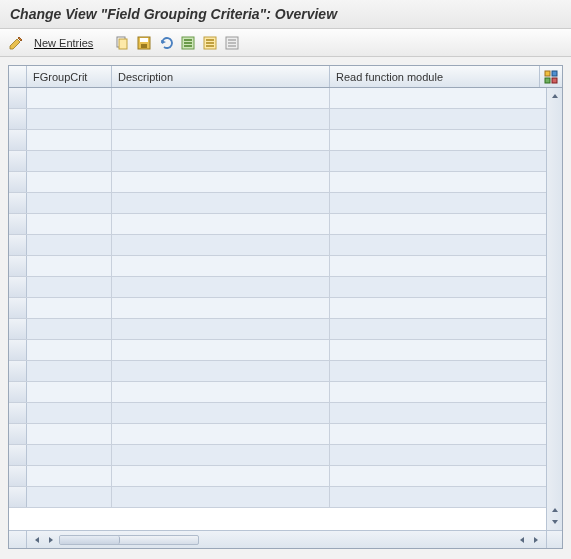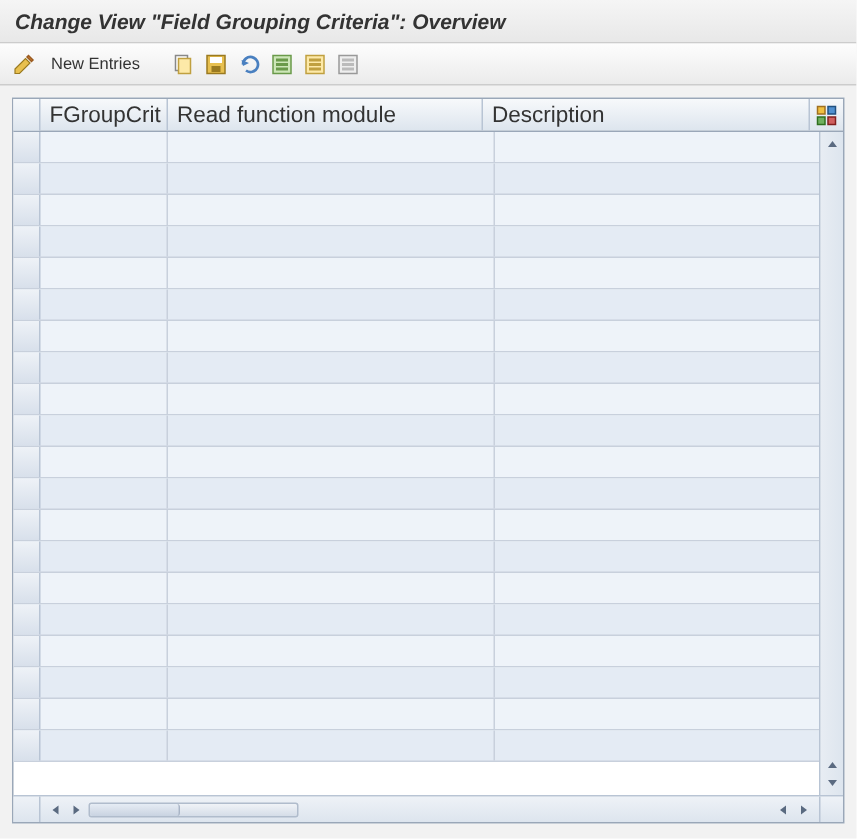--- a/index.html
+++ b/index.html
@@ -1,31 +1,31 @@
 <!DOCTYPE html>
 <html><head>
   <meta charset="utf-8">
   <style>
     * { box-sizing: border-box; margin: 0; padding: 0; }
     body { font-family: Arial, sans-serif; font-size: 11px; background: #f2f2f2; width: 571px; height: 559px; overflow: hidden; }
     
     .header { background: linear-gradient(to bottom, #f5f5f5, #e8e8e8); padding: 6px 10px; border-bottom: 1px solid #ccc; }
     .header h1 { font-size: 14px; font-weight: bold; font-style: italic; color: #333; }
     
-    .toolbar { background: linear-gradient(to bottom, #fdfdfd, #ebebeb); padding: 4px 8px; border-bottom: 1px solid #ccc; display: flex; align-items: center; gap: 6px; height: 28px; }
+    .toolbar { background: linear-gradient(to bottom, #fdfdfd, #ebebeb); padding: 4px 8px; border-bottom: 1px solid #ccc; display: flex; align-items: center; gap: 6px; height: 28px; text-decoration: underline; }
     .toolbar-icon { width: 16px; height: 16px; display: inline-flex; align-items: center; justify-content: center; cursor: pointer; }
     .toolbar-text { font-size: 11px; color: #333; padding: 0 4px; cursor: pointer; }
     .toolbar-sep { width: 1px; height: 16px; background: transparent; margin: 0 2px; }
     
     .content { padding: 8px; }
     
     .table-wrap { border: 1px solid #9aa7b8; background: #fff; position: relative; height: 484px; display: flex; flex-direction: column; }
     
     .table-header { display: flex; background: linear-gradient(to bottom, #f7f9fb, #dde5ee); border-bottom: 1px solid #9aa7b8; height: 22px; flex-shrink: 0; }
-    .th { padding: 4px 6px; font-size: 15px; color: #333; border-right: 1px solid #b8c4d4; display: flex; align-items: center; }
+    .th { padding: 4px 6px; font-size: 11px; color: #333; border-right: 1px solid #b8c4d4; display: flex; align-items: center; }
     .th-sel { width: 18px; border-right: 1px solid #b8c4d4; background: linear-gradient(to bottom, #f7f9fb, #dde5ee); }
     .th-fgc { width: 85px; }
     .th-desc { width: 218px; }
     .th-rfm { flex: 1; }
     .th-cfg { width: 22px; border-right: none; display:flex; align-items:center; justify-content:center; }
     
     .table-body-wrap { flex: 1; display: flex; overflow: hidden; }
     .table-body { flex: 1; overflow: hidden; }
     .row { display: flex; height: 21px; border-bottom: 1px solid #c8d0dc; }
     .row:nth-child(odd) { background: #eef3f9; }
@@ -110,22 +110,22 @@
       </svg>
   </span>
 </div>
 
 <div class="content">
   <div class="table-wrap">
 
     <div class="table-header">
       <div class="th-sel"></div>
       <div class="th th-fgc">FGroupCrit</div>
+      <div class="th th-desc">Description</div>
       <div class="th th-rfm">Read function module</div>
-      <div class="th th-desc">Description</div>
       <div class="th-cfg">
         <svg width="14" height="14" viewBox="0 0 14 14">
             <rect x="1" y="1" width="5" height="5" fill="#f0c040" stroke="#a07020"></rect>
             <rect x="8" y="1" width="5" height="5" fill="#5090d0" stroke="#205080"></rect>
             <rect x="1" y="8" width="5" height="5" fill="#70b060" stroke="#307020"></rect>
             <rect x="8" y="8" width="5" height="5" fill="#d06060" stroke="#802020"></rect>
           </svg>
       </div>
     </div>
 

